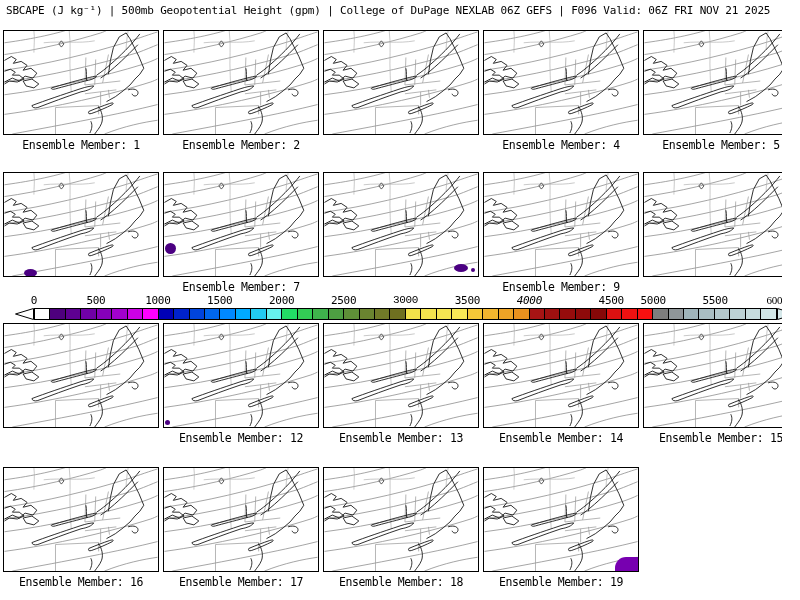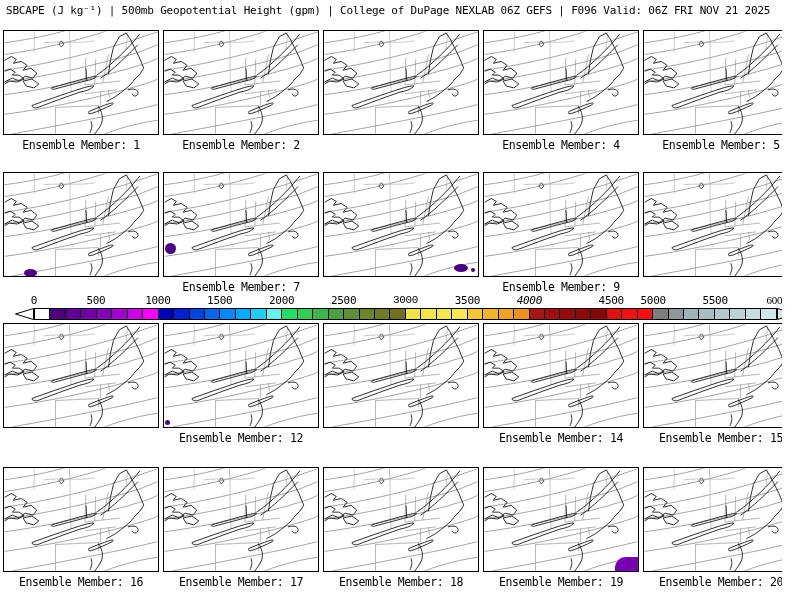--- a/index.html
+++ b/index.html
@@ -264,20 +264,21 @@
         <div class="blob ellipse" style="left: 1px; top: 96px; width: 5px; height: 5px; background: rgb(75, 0, 130);"></div>
       </div>
     <div class="plabel">Ensemble Member: 12</div>
   </div>
   <div class="panel r2 c2">
     <div class="map">
         <svg viewBox="0 0 156 105">
           <use href="#mapsym"></use>
         </svg>
       </div>
+    <div class="plabel">Ensemble Member: 13</div>
   </div>
   <div class="panel r2 c3">
     <div class="map">
         <svg viewBox="0 0 156 105">
           <use href="#mapsym"></use>
         </svg>
       </div>
     <div class="plabel">Ensemble Member: 14</div>
   </div>
   <div class="panel r2 c4">
@@ -315,22 +316,14 @@
   </div>
   <div class="panel r3 c3">
     <div class="map">
         <svg viewBox="0 0 156 105">
           <use href="#mapsym"></use>
         </svg>
         <div class="blob corner" style="left: 131px; top: 89px; width: 26px; height: 17px; background: rgb(119, 0, 176);"></div>
       </div>
     <div class="plabel">Ensemble Member: 19</div>
   </div>
-  <div class="panel r3 c4">
-    <div class="map">
-        <svg viewBox="0 0 156 105">
-          <use href="#mapsym"></use>
-        </svg>
-      </div>
-    <div class="plabel">Ensemble Member: 20</div>
-  </div>
 
 </div>
 
 </body></html>

